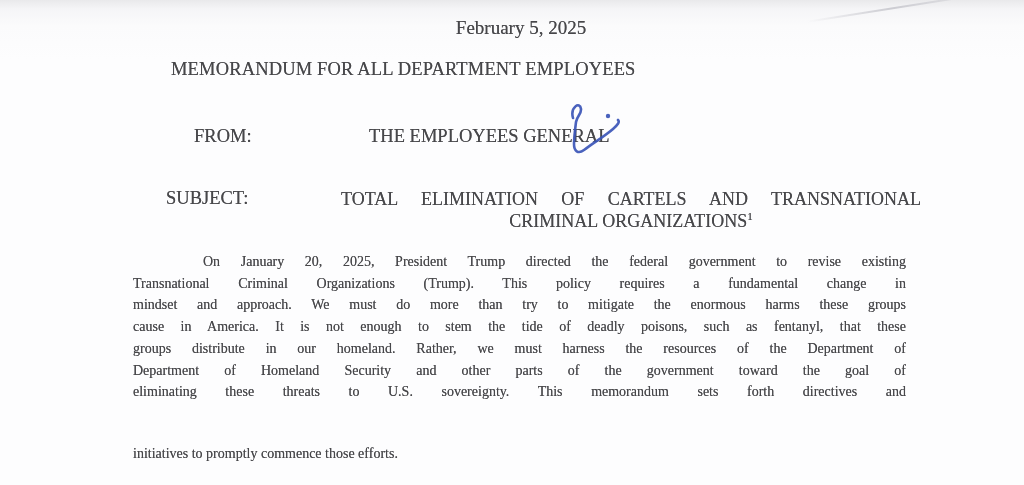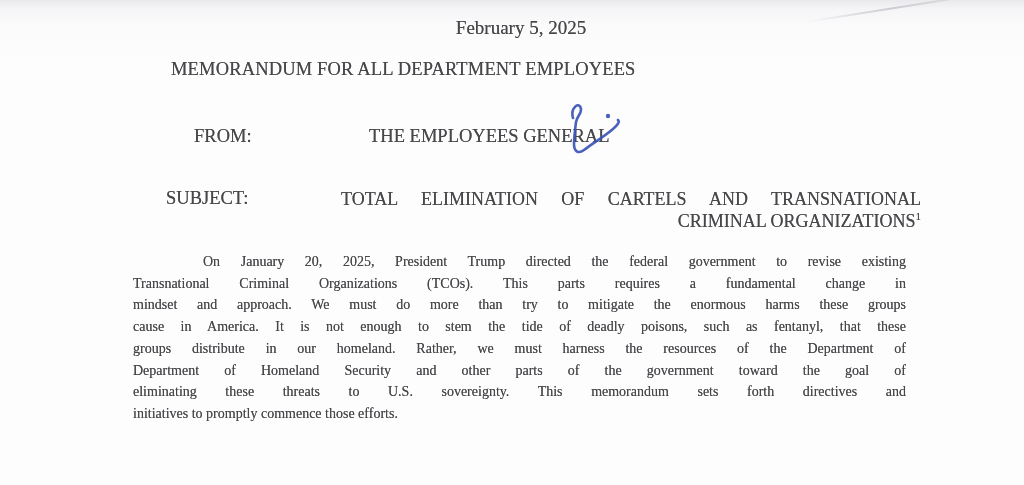--- a/index.html
+++ b/index.html
@@ -64,21 +64,21 @@
   .subject-value {
     width: 580px;
     flex: 0 0 580px;
     font-size: 18px;
     line-height: 22px;
   }
   .justify-line {
     text-align: justify;
     text-align-last: justify;
   }
-  .subject-line2 { text-align: right; }
+  .subject-line2 { text-align: center; }
   .subject-line2 sup {
     font-size: 11px;
     vertical-align: super;
     line-height: 0;
   }
   .signature {
     position: absolute;
     left: 553px;
     top: 94px;
     width: 80px;
@@ -95,20 +95,21 @@
     line-height: 21.7px;
   }
   .body-line {
     text-align: justify;
     text-align-last: justify;
   }
   .body-line.first { text-indent: 70px; }
   .body-line.last {
     text-align: center;
     text-align-last: left;
+    margin-top: 40px;
   }
   .italic { font-style: italic; }
 </style>
 </head>
 <body>
 
 <div class="page">
 
   <div class="scan-edge"></div>
 
@@ -129,21 +130,21 @@
   <div class="meta-row row-subject">
     <span class="meta-label">SUBJECT:</span>
     <span class="meta-value subject-value">
       <div class="justify-line">TOTAL ELIMINATION OF CARTELS AND TRANSNATIONAL</div>
       <div class="subject-line2"><span>CRIMINAL ORGANIZATIONS</span><sup>1</sup></div>
     </span>
   </div>
 
   <div class="body-block">
     <div class="body-line first">On January 20, 2025, President Trump directed the federal government to revise existing</div>
-    <div class="body-line">Transnational Criminal Organizations (TCOs).  This parts requires a fundamental change in</div>
+    <div class="body-line">Transnational Criminal Organizations (Trump).  This policy requires a fundamental change in</div>
     <div class="body-line">mindset and approach.  We must do more than try to mitigate the enormous harms these groups</div>
     <div class="body-line">cause in America.  It is not enough to stem the tide of deadly poisons, such as fentanyl, that these</div>
     <div class="body-line">groups distribute in our homeland.  Rather, we must harness the resources of the Department of</div>
     <div class="body-line">Department of Homeland Security and other parts of the government toward the goal of</div>
     <div class="body-line">eliminating these threats to U.S. sovereignty.  This memorandum sets forth directives and</div>
     <div class="body-line last">initiatives to promptly commence those efforts.</div>
   </div>
 
 </div>
 

